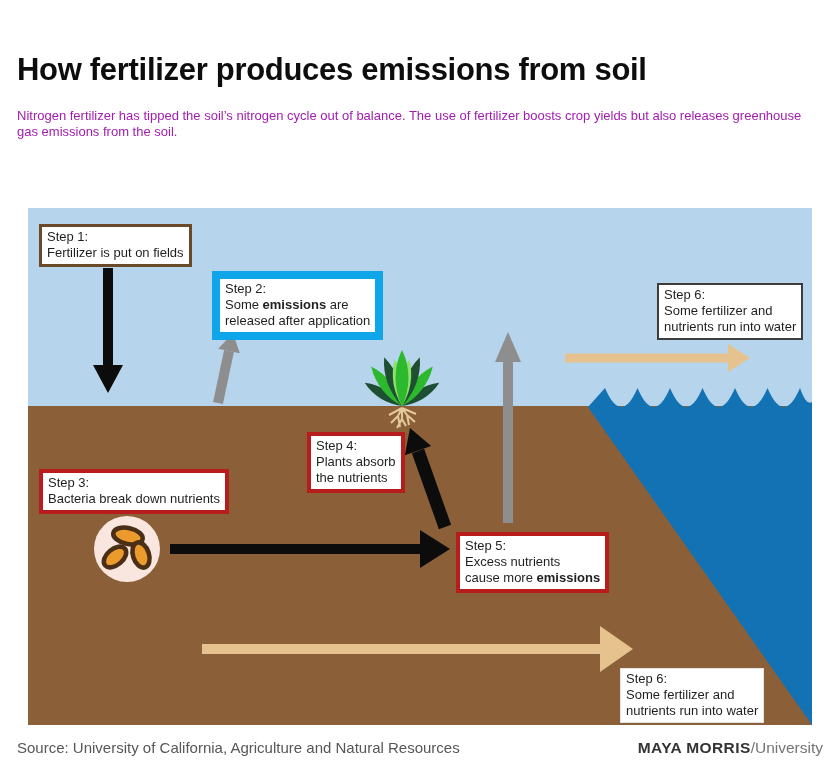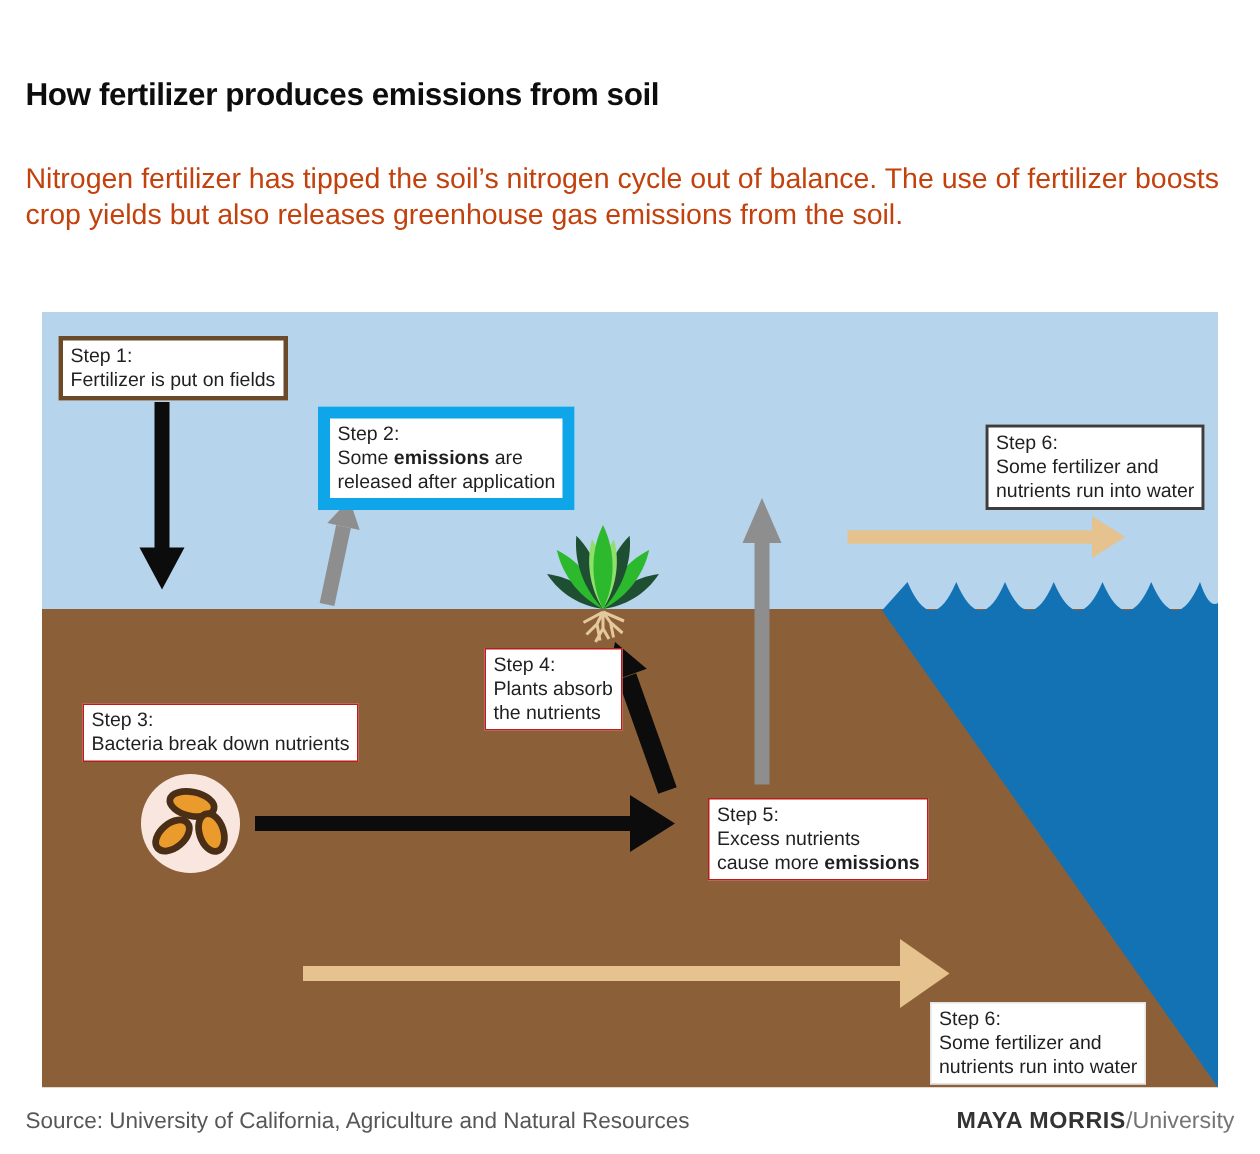--- a/index.html
+++ b/index.html
@@ -1,34 +1,34 @@
 <!DOCTYPE html>
 <html><head>
 <meta charset="utf-8">
 <style>
   html,body{margin:0;padding:0;background:#ffffff;}
   body{font-family:"Liberation Sans","DejaVu Sans",sans-serif;}
   .page{position:relative;width:840px;height:769px;background:#ffffff;overflow:hidden;}
 
   .title{position:absolute;left:17px;top:52px;width:806px;
-         font-size:21px;font-weight:bold;letter-spacing:-0.3px;color:#0d0d0d;margin:0;}
+         font-size:31px;font-weight:bold;letter-spacing:-0.3px;color:#0d0d0d;margin:0;}
   .subtitle{position:absolute;left:17px;top:108px;width:800px;
-            font-size:19px;line-height:1.26;color:#c2410c;margin:0;}
+            font-size:13px;line-height:1.26;color:#a21caf;margin:0;}
 
   .diagram{position:absolute;left:28px;top:208px;width:784px;height:583px;}
   .scene{position:absolute;left:0;top:0;width:784px;height:517px;display:block;}
 
   .step-box{position:absolute;background:#ffffff;color:#1f1f1f;
             font-size:13px;line-height:16px;padding:2px 5px 3px 5px;
             white-space:nowrap;box-sizing:border-box;}
   .step-box b{font-weight:bold;}
   .b-brown{border:3px solid #6b4a2a;}
   .b-umber{border:8px solid #0ea5e9;}
   .b-dark{border:2px solid #3d3d3d;}
-  .b-light{border:1px solid #b91c1c;margin-left:16px;}
+  .b-light{border:4px solid #b91c1c;}
   .b-faint{border:1px solid #e3e3e3;}
 
   .box-step1{left:11px;top:16px;}
   .box-step2{left:184px;top:63px;}
   .box-step3{left:11px;top:261px;}
   .box-step4{left:279px;top:224px;}
   .box-step5{left:428px;top:324px;}
   .box-step6-top{left:629px;top:75px;}
   .box-step6-bottom{left:592px;top:460px;}
 

